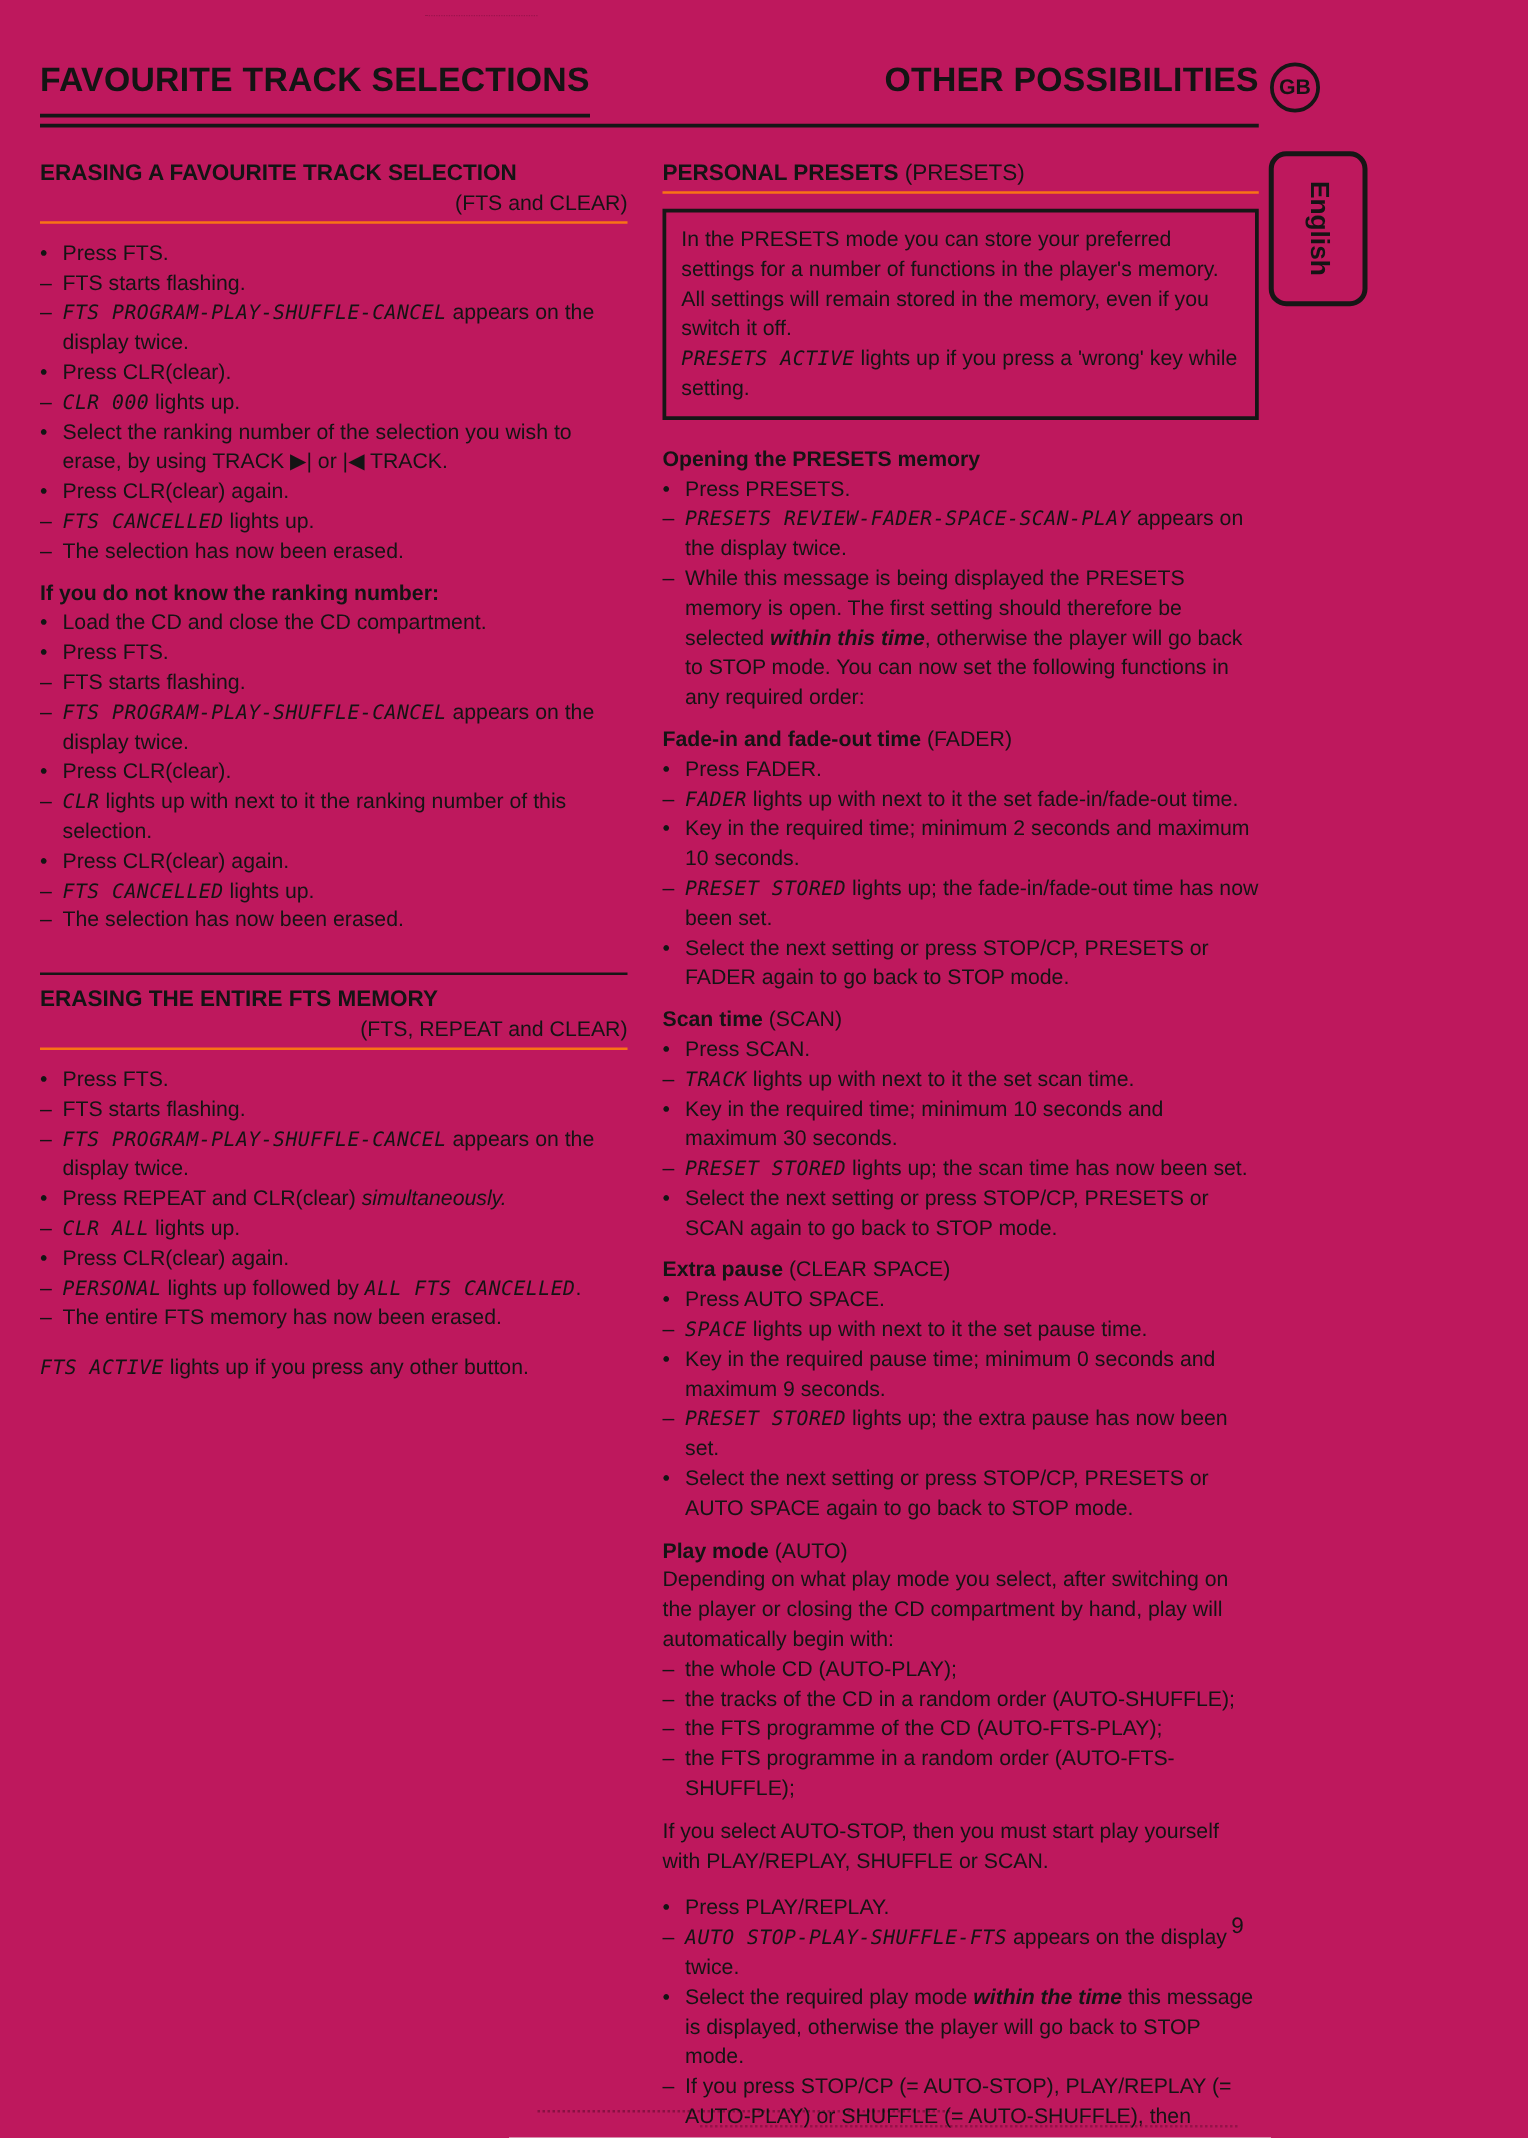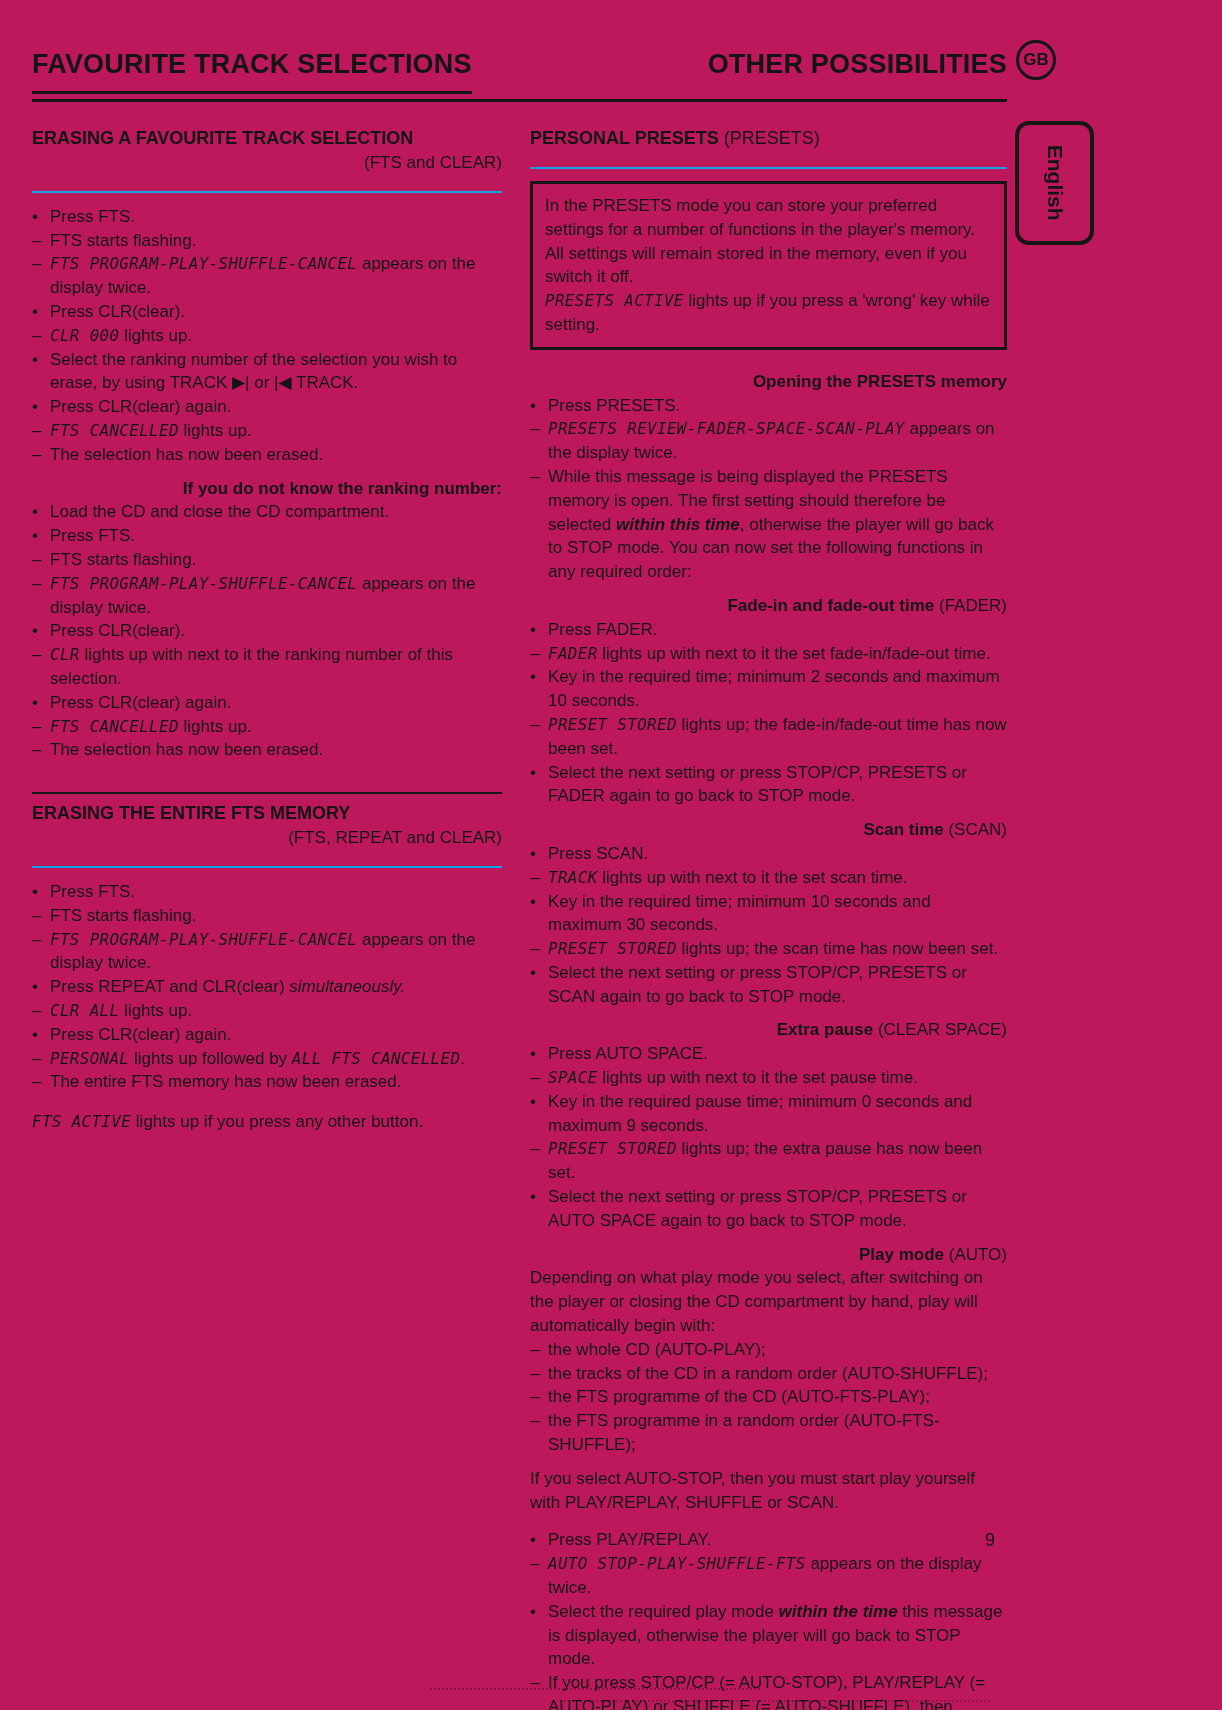--- a/index.html
+++ b/index.html
@@ -11,43 +11,43 @@
     font-size:17px; line-height:1.4; overflow:hidden;
   }
   .content { position:absolute; left:32px; top:46px; width:975px; }
 
   
   .hdr { display:flex; justify-content:space-between; align-items:baseline; }
   .hdr h1 { font-size:27px; letter-spacing:0.2px; font-weight:700; }
   .hdr-left-title { display:inline-block; border-bottom:3px solid #161616; padding-bottom:7px; }
   .hdr-rule { height:3px; background:#161616; margin-top:5px; }
   .gb-badge {
-    position:absolute; left:1016px; top:40px; width:40px; height:40px;
+    position:absolute; left:1016px; top:50px; width:40px; height:40px;
     border:3px solid #161616; border-radius:50%;
     display:flex; align-items:center; justify-content:center;
     font-weight:700; font-size:17px;
   }
   .lang-tab {
     position:absolute; left:1015px; top:121px; width:79px; height:124px;
     border:4px solid #161616; border-radius:14px;
     display:flex; align-items:center; justify-content:center;
   }
   .lang-tab span { transform:rotate(90deg); font-weight:700; font-size:21px; white-space:nowrap; }
 
   
   .columns { display:flex; gap:28px; margin-top:24px; }
   .col-left { width:470px; flex:0 0 470px; }
   .col-right { flex:1; }
 
   
-  .section-heading { border-bottom:2px solid #0ea5e9; padding-bottom:16px; margin-bottom:12px; }
+  .section-heading { border-bottom:2px solid #f97316; padding-bottom:2px; margin-bottom:12px; }
   .section-heading.rule-above { border-top:2px solid #161616; padding-top:7px; margin-top:30px; }
   .sh-title { font-weight:700; font-size:18px; }
   .sh-sub { font-size:17px;text-align:right; }
-  .subheading { font-weight:700; margin-top:10px;text-align:right; }
+  .subheading { font-weight:700; margin-top:10px; }
   .blist { margin-bottom:10px; }
   .blist.gap-top { margin-top:14px; }
   .li { display:flex; }
   .marker { flex:0 0 18px; width:18px; }
   .li-text { flex:1; }
   .para { }
   .para.gap-top { margin-top:16px; }
   .note-box { border:3px solid #161616; padding:10px 12px; margin:4px 0 20px 0; }
   .box-para { }
   .page-num { position:absolute; left:985px; top:1528px; font-size:18px; }

